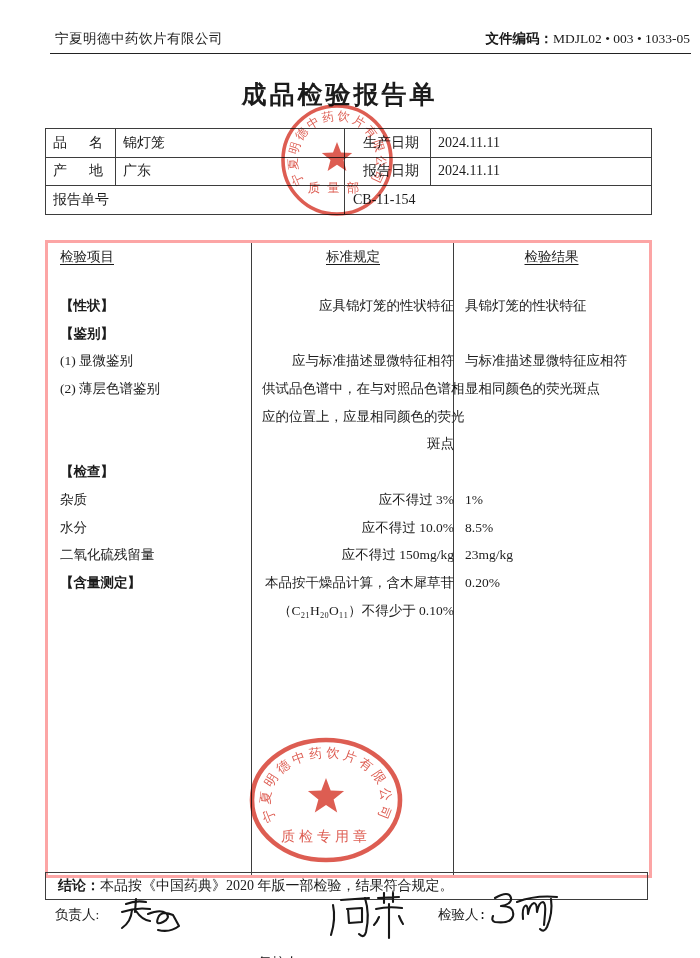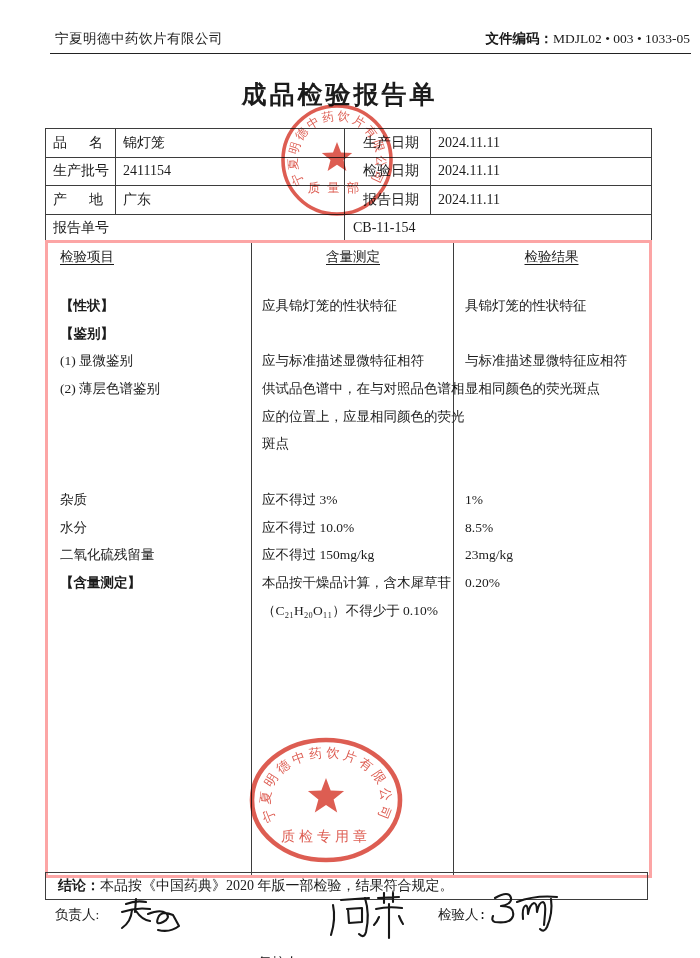--- a/index.html
+++ b/index.html
@@ -24,21 +24,21 @@
   .t2{left:45px;top:240px;width:601px;height:632px;border:3px solid #fca5a5;}
   .t2 .v1{position:absolute;left:203px;top:0;height:100%;border-left:1px solid #3d3d3d;}
   .t2 .v2{position:absolute;left:405px;top:0;height:100%;border-left:1px solid #3d3d3d;}
   .t2 .hdr{position:absolute;top:5px;font-size:13.5px;text-decoration:underline;text-underline-offset:3px;}
   .t2 .h1{left:12px;}
   .t2 .h2{left:204px;width:202px;text-align:center;}
   .t2 .h3{left:406px;width:195px;text-align:center;}
   .rows{position:absolute;left:0;top:49px;width:601px;}
   .rw{display:flex;height:27.7px;line-height:27.7px;font-size:13.5px;}
   .rw .c1{width:191px;padding-left:12px;white-space:nowrap;}
-  .rw .c2{width:192px;padding-left:11px;white-space:nowrap;}
+  .rw .c2{width:192px;padding-left:11px;white-space:nowrap;text-align:right;}
   .rw .c3{flex:1;padding-left:11px;white-space:nowrap;}
   .b{font-weight:bold;}
   
   .concl{left:45px;top:872px;width:589px;height:26px;border:1px solid #3d3d3d;
          line-height:26px;font-size:14px;padding-left:12px;white-space:nowrap;}
   .concl .lbl{font-weight:bold;}
   
   .sig-label{top:906px;font-size:13.5px;}
   .sl1{left:55px;} .sl2{left:258px;margin-top:48px;} .sl3{left:438px;font-family:Liberation Mono, monospace;}
   .scb{stroke:#171717;stroke-width:2.1;fill:none;stroke-linecap:round;stroke-linejoin:round;}
@@ -57,46 +57,40 @@
   </div>
   <div class="abs hrule"></div>
   <div class="abs title">成品检验报告单</div>
 
   <table class="info">
     <tbody>
         <tr>
       <td class="c-label"><span class="jl">品　名</span></td>
       <td class="c-value">锦灯笼</td>
       <td class="c-dlabel">生产日期</td>
-      <td class="c-dvalue">2024.11.11</td>
-    </tr>
-    <tr>
-      <td class="c-label"><span class="jl">生产批号</span></td>
-      <td class="c-value">2411154</td>
-      <td class="c-dlabel">检验日期</td>
       <td class="c-dvalue">2024.11.11</td>
     </tr>
     <tr>
       <td class="c-label"><span class="jl">产　地</span></td>
       <td class="c-value">广东</td>
       <td class="c-dlabel">报告日期</td>
       <td class="c-dvalue">2024.11.11</td>
     </tr>
     <tr>
       <td colspan="2">报告单号</td>
       <td colspan="2" style="text-align:left;padding-left:8px;">CB-11-154</td>
     </tr>
   </tbody>
     </table>
 
   <div class="abs t2">
     <div class="v1"></div>
     <div class="v2"></div>
     <div class="hdr h1">检验项目</div>
-    <div class="hdr h2">含量测定</div>
+    <div class="hdr h2">标准规定</div>
     <div class="hdr h3">检验结果</div>
 
     <div class="rows">
       <div class="rw">
           <span class="c1 b">【性状】</span>
           <span class="c2">应具锦灯笼的性状特征</span>
           <span class="c3">具锦灯笼的性状特征</span>
         </div>
       <div class="rw">
           <span class="c1 b">【鉴别】</span>
@@ -117,20 +111,21 @@
           <span class="c1"></span>
           <span class="c2">应的位置上，应显相同颜色的荧光</span>
           <span class="c3"></span>
         </div>
       <div class="rw">
           <span class="c1"></span>
           <span class="c2">斑点</span>
           <span class="c3"></span>
         </div>
       <div class="rw">
+          <span class="c1 b">【检查】</span>
           <span class="c2"></span>
           <span class="c3"></span>
         </div>
       <div class="rw">
           <span class="c1">杂质</span>
           <span class="c2">应不得过 3%</span>
           <span class="c3">1%</span>
         </div>
       <div class="rw">
           <span class="c1">水分</span>

